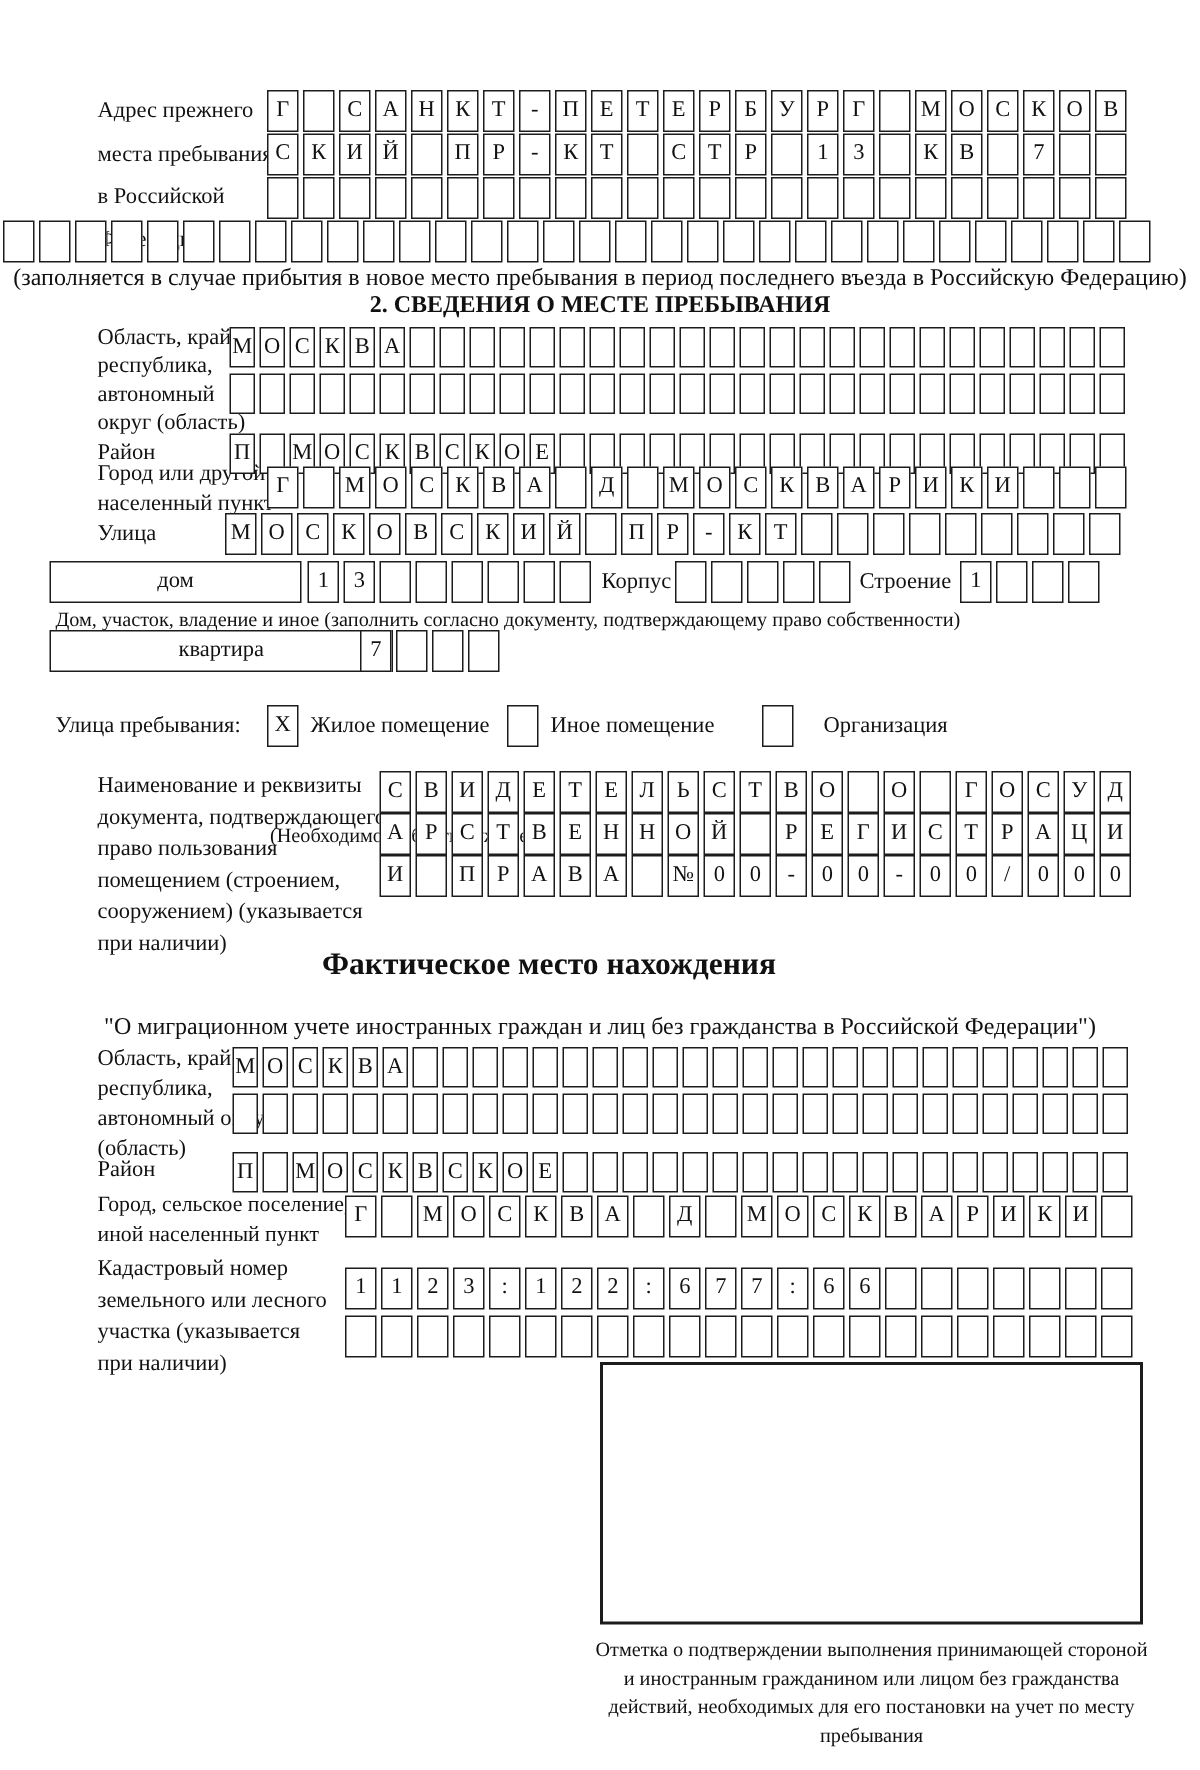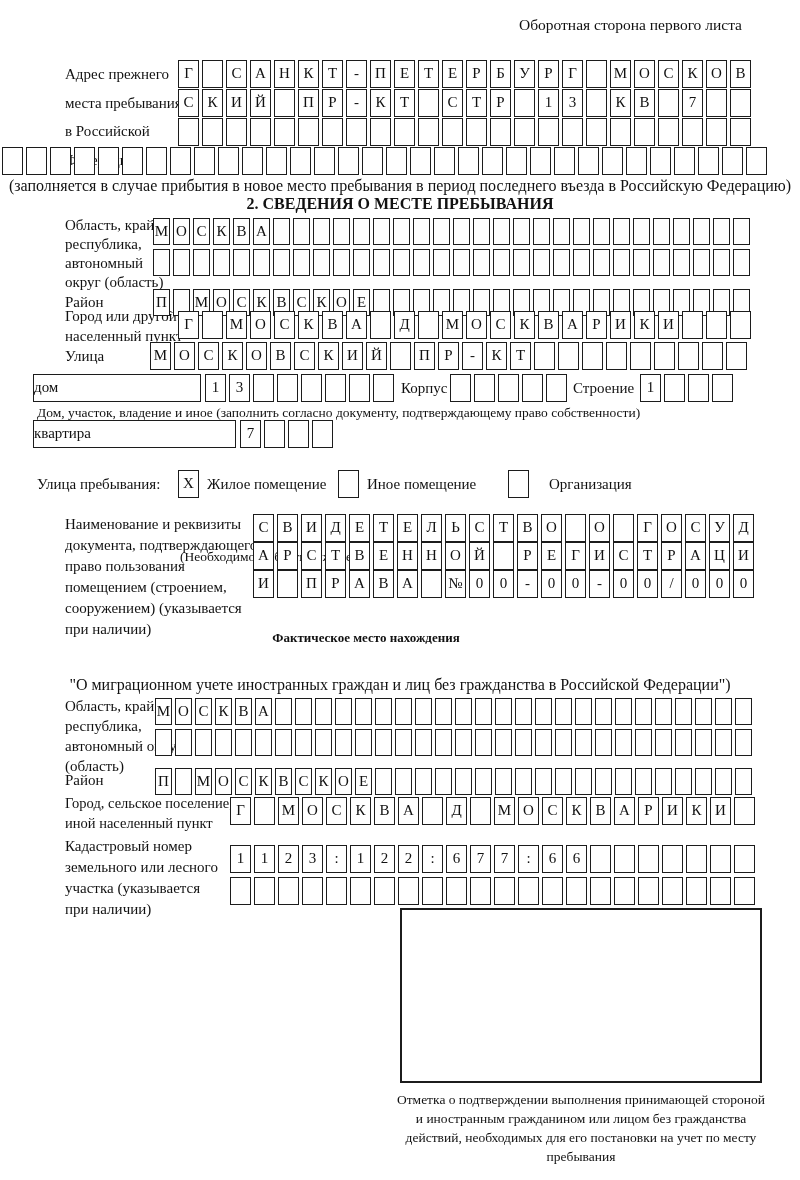--- a/index.html
+++ b/index.html
@@ -4,44 +4,43 @@
 <style>
   html,body{margin:0;padding:0;background:#ffffff;}
   .page{
     position:relative;width:800px;height:1180px;background:#fff;
     font-family:"Liberation Serif","DejaVu Serif",serif;color:#111;overflow:hidden;
   }
   .abs{position:absolute;}
   .lbl{font-size:15px;white-space:pre-line;line-height:20px;}
   .hdr{font-size:15.5px;}
   .h2{width:800px;text-align:center;font-weight:bold;font-size:16px;}
-  .h3{width:732px;text-align:center;font-weight:bold;font-size:13px;}
+  .h3{width:732px;text-align:center;font-weight:bold;font-size:21px;}
   .note{font-size:13.5px;}
   .note-center{width:800px;text-align:center;font-size:16px;}
   .row{position:absolute;display:flex;gap:3px;}
   .cell{
     box-sizing:border-box;border:1.6px solid #1c1c1c;background:#fff;
     text-align:center;font-family:"Liberation Serif","DejaVu Serif",serif;
     font-size:15px;color:#111;display:inline-block;
   }
   .cell.L{width:21px;height:28px;line-height:25px;}
   .cell.S{width:17px;height:27px;line-height:24px;}
   .longbox{
     position:absolute;box-sizing:border-box;border:1.8px solid #1c1c1c;background:#fff;
-    font-size:15px;height:28px;line-height:25px;
+    text-align:center;font-size:15px;height:28px;line-height:25px;
   }
   .stampbox{position:absolute;box-sizing:border-box;border:2px solid #1c1c1c;background:#fff;}
   .caption{position:absolute;text-align:center;font-size:13.5px;line-height:19px;}
 </style>
 </head>
 <body>
 
 <div class="page">
 
-  <div class="abs hdr" style="top:16px;right:58px;">Оборотная сторона первого листа</div>
 
   <div class="abs lbl" style="left:65px;top:60px;line-height:28.5px;">Адрес прежнего
 места пребывания
 в Российской
 Федерации</div>
   <div class="abs note-center" style="top:177px;left:0;">(заполняется в случае прибытия в новое место пребывания в период последнего въезда в Российскую Федерацию)</div>
 
   <div class="abs h2" style="top:195px;left:0;">2. СВЕДЕНИЯ О МЕСТЕ ПРЕБЫВАНИЯ</div>
 
   <div class="abs lbl" style="left:65px;top:216px;line-height:19px;">Область, край,
@@ -51,21 +50,21 @@
   <div class="abs lbl" style="left:65px;top:292px;">Район</div>
   <div class="abs lbl" style="left:65px;top:306px;">Город или другой
 населенный пункт</div>
   <div class="abs lbl" style="left:65px;top:346px;">Улица</div>
 
   <div class="longbox" style="left:33px;top:374px;width:168px;">дом</div>
   <div class="abs lbl" style="left:401px;top:378px;">Корпус</div>
   <div class="abs lbl" style="left:573px;top:378px;">Строение</div>
   <div class="abs note" style="left:37px;top:405px;text-align:right;">Дом, участок, владение и иное (заполнить согласно документу, подтверждающему право собственности)</div>
 
-  <div class="longbox" style="left:33px;top:420px;width:203px;">квартира</div>
+  <div class="longbox" style="left:33px;top:420px;width:229px;">квартира</div>
 
   <div class="abs lbl" style="left:37px;top:474px;">Улица пребывания:</div>
   <div class="abs lbl" style="left:207px;top:474px;">Жилое помещение</div>
   <div class="abs lbl" style="left:367px;top:474px;">Иное помещение</div>
   <div class="abs lbl" style="left:549px;top:474px;">Организация</div>
   <div class="abs note" style="left:180px;top:501px;width:330px;margin-top:48px;">(Необходимо выбрать нужное)</div>
 
   <div class="abs lbl" style="left:65px;top:514px;line-height:21px;">Наименование и реквизиты
 документа, подтверждающего
 право пользования

